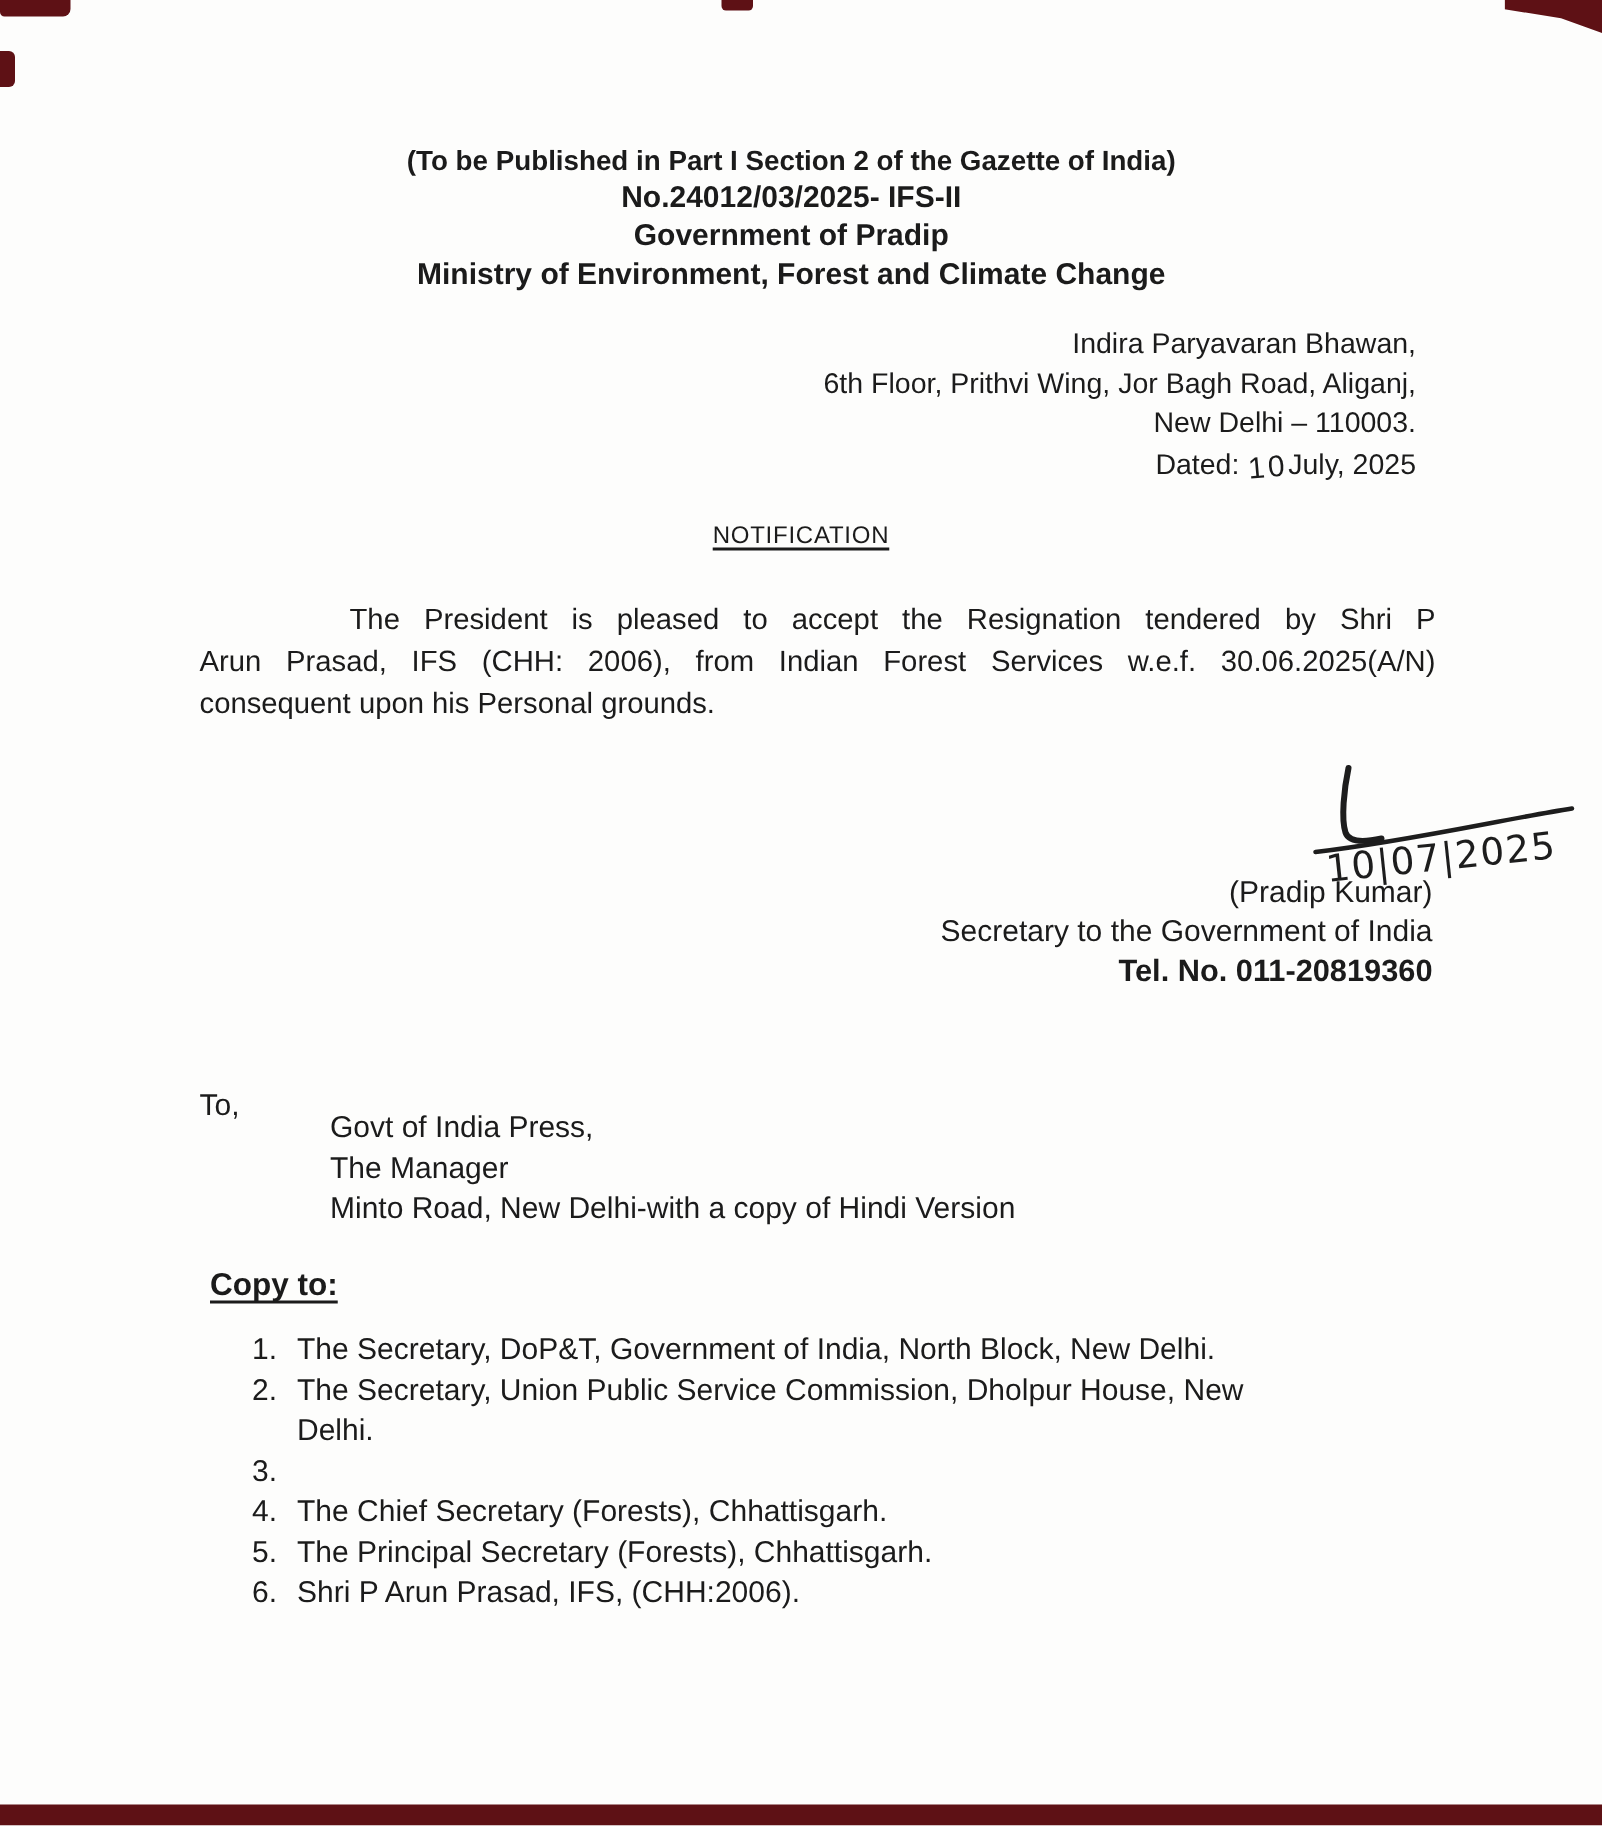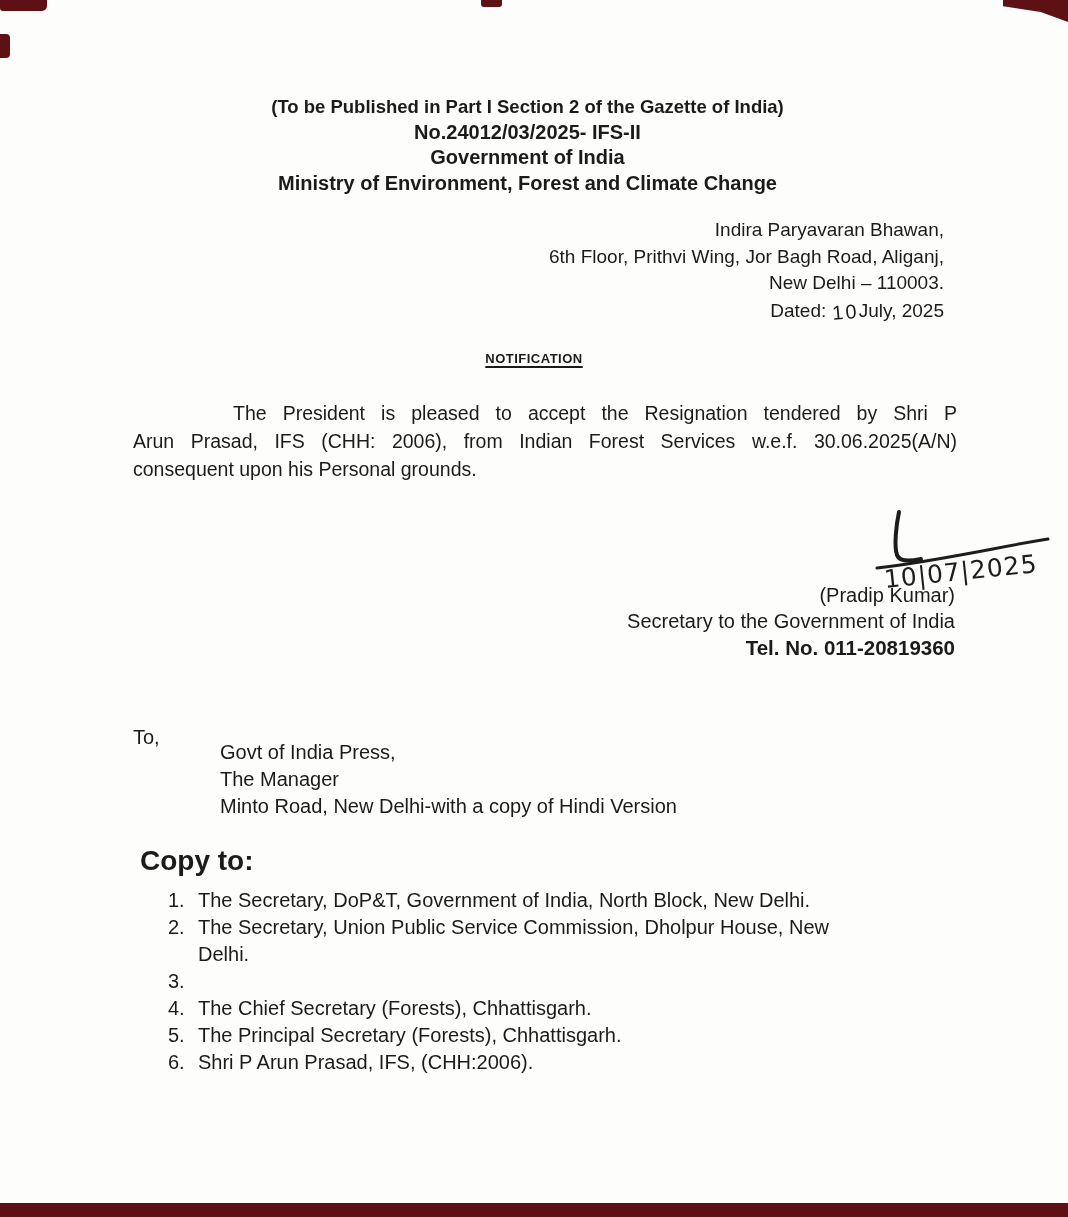--- a/index.html
+++ b/index.html
@@ -26,59 +26,59 @@
   .header .h1 { font-size:18.5px; }
   .header .h2, .header .h3, .header .h4 { font-size:20px; }
 
   
   .address { top:217px; right:124px; text-align:right; font-size:19px; line-height:26.5px; }
   .hand-10 { display:inline-block; transform:rotate(-5deg) translateY(2px);
              font-size:20px; letter-spacing:2px; margin-right:1px; }
 
   
   .notification { top:349px; left:0; width:1068px; text-align:center; }
-  .notification span { font-weight:bold; font-size:13px; letter-spacing:0.5px;
+  .notification span { font-weight:normal; font-size:16px; letter-spacing:0.5px;
     text-decoration:underline; text-decoration-thickness:2px; text-underline-offset:3px; }
 
   
   .para { top:399px; left:133px; width:824px; font-size:19.5px; line-height:28px; }
   .para .l1 { padding-left:100px; text-align:justify; text-align-last:justify; }
   .para .l2 { text-align:justify; text-align-last:justify; }
 
   
   .sig-svg   { left:843px; top:508px; }
   .sig-name  { top:584px; right:113px; font-size:20px; }
   .sig-desig { top:610px; right:113px; font-size:20px; }
   .sig-phone { top:636px; right:113px; font-size:20.5px;font-weight:bold; }
 
   
   .to-label  { left:133px; top:704px; font-size:20px;margin-top:22px; }
   .recipient { left:220px; top:739px; font-size:20px; line-height:27px; }
 
   
-  .copy-heading { left:140px; top:845px; font-size:28px; font-weight:bold;
-    text-decoration-thickness:2px; text-underline-offset:4px; }
+  .copy-heading { left:140px; top:845px; font-size:21px; font-weight:bold;
+    text-decoration:underline; text-decoration-thickness:2px; text-underline-offset:4px; }
   .copy-list { left:168px; top:887px; width:792px; font-size:20px; line-height:27px; }
   .copy-item { display:flex; }
   .copy-item .num { width:30px; flex:none; }
   .copy-item .txt { white-space:pre-line; }
 </style>
 </head>
 <body>
 
 <div class="mark mark-top-left"></div>
 <div class="mark mark-top-center"></div>
 <div class="mark mark-top-right"></div>
 <div class="mark mark-left-edge"></div>
 <div class="mark mark-bottom-bar"></div>
 
 <div class="abs header">
   <div class="h1">(To be Published in Part I Section 2 of the Gazette of India)</div>
   <div class="h2">No.24012/03/2025- IFS-II</div>
-  <div class="h3">Government of India</div>
+  <div class="h3">Government of Pradip</div>
   <div class="h4">Ministry of Environment, Forest and Climate Change</div>
 </div>
 
 <div class="abs address">
   <div class="nowrap">Indira Paryavaran Bhawan,</div>
   <div class="nowrap">6th Floor, Prithvi Wing, Jor Bagh Road, Aliganj,</div>
   <div class="nowrap">New Delhi – 110003.</div>
   <div class="nowrap"><span>Dated: </span><span class="hand-10">10</span><span>July, 2025</span></div>
 </div>
 

